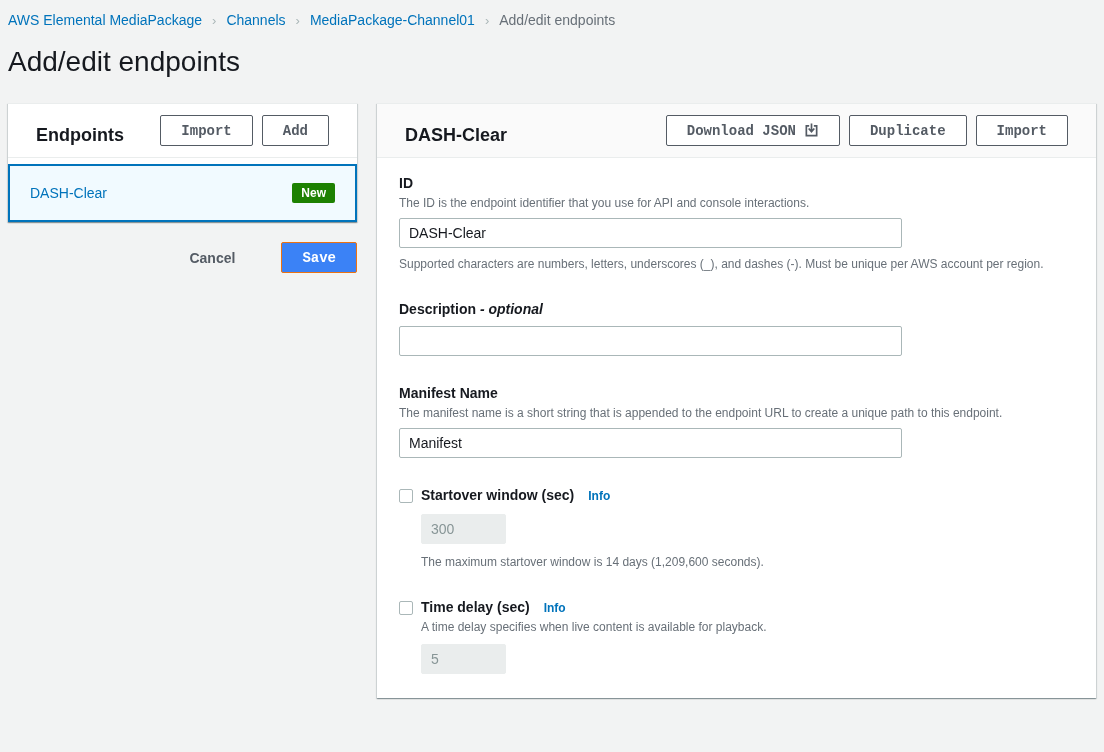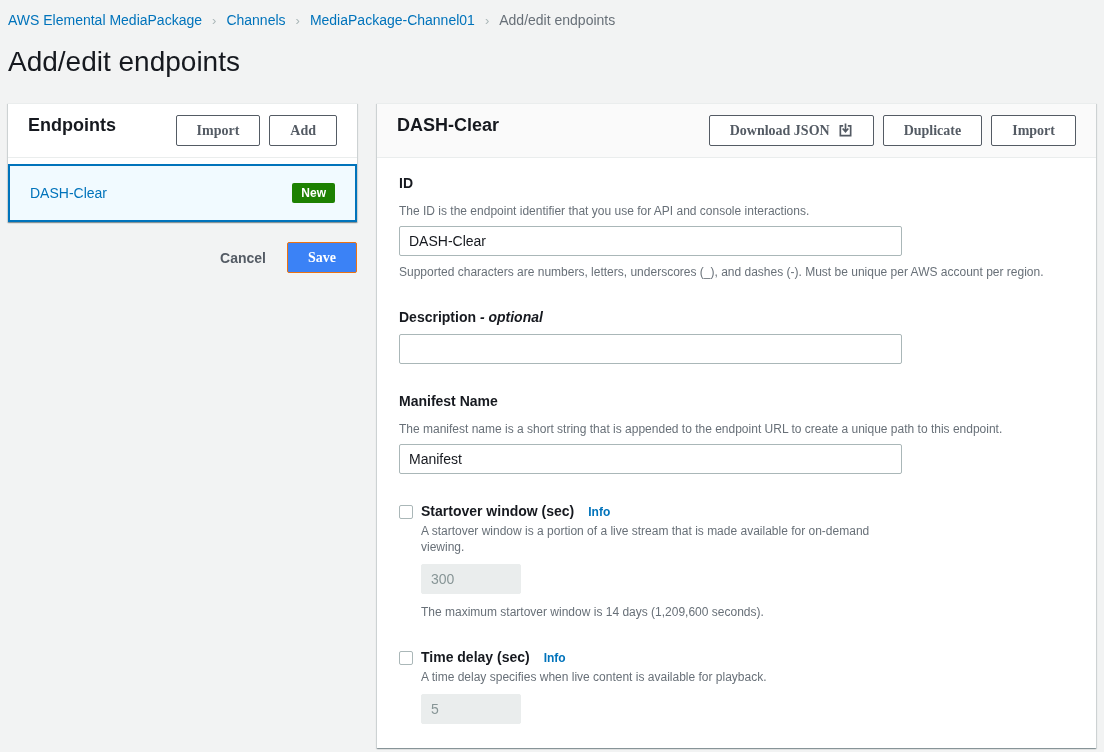--- a/index.html
+++ b/index.html
@@ -24,29 +24,29 @@
   .columns { display: flex; gap: 20px; align-items: flex-start; }
   .left-col { width: 349px; flex-shrink: 0; }
   .right-col { flex: 1; min-width: 0; }
 
   .card {
     background: #fff;
     border-top: 1px solid #eaeded;
     box-shadow: 0 1px 1px 0 rgba(0,28,36,0.3), 1px 1px 1px 0 rgba(0,28,36,0.10), -1px 1px 1px 0 rgba(0,28,36,0.10);
   }
   .card-header {
-    display: flex; justify-content: space-between; align-items: flex-start;
-    padding: 11px 20px;
+    display: flex; justify-content: space-between; align-items: flex-end;
+    padding: 11px 28px;
   }
   .card-header.ruled { border-bottom: 1px solid #eaeded; background: #fafafa; }
   .card-header h2 { font-size: 18px; font-weight: 700; color: #16191f; }
   .btn-group { display: flex; gap: 9px; }
 
   .btn {
-    font-family: Liberation Serif, serif;
+    font-family: Liberation Mono, monospace;
     font-size: 14px; font-weight: 700;
     background: #fff; color: #545b64;
     border: 1px solid #545b64; border-radius: 2px;
     padding: 5px 20px; height: 31px;
     cursor: pointer; display: inline-flex; align-items: center; gap: 8px;
     white-space: nowrap;
   }
   .btn-primary {
     background: #3b82f6; border-color: #ec7211; color: #fff;
   }
@@ -65,42 +65,42 @@
     cursor: pointer;
   }
   .endpoint-row-name { color: #0073bb; font-size: 14px; }
   .badge-new {
     background: #1d8102; color: #fff; font-size: 12px; font-weight: 700;
     border-radius: 2px; padding: 2px 9px; line-height: 16px;
   }
 
   .left-actions {
     margin-top: 20px; display: flex; justify-content: flex-end;
-    align-items: flex-end; gap: 21px;
+    align-items: flex-end; gap: 46px;
   }
 
   
   .form-body { padding: 16px 22px 24px 22px; }
   .field-group { margin-bottom: 28px; }
   .field-group:last-child { margin-bottom: 0; }
   .field-label { font-size: 14px; color: #16191f; line-height: 19px; font-weight: bold; }
   .field-label .optional { font-style: italic; }
-  .field-desc { font-size: 12px; color: #687078; line-height: 16px; margin-top: 10px; }
+  .field-desc { font-size: 12px; color: #687078; line-height: 16px; margin-top: 2px; }
   .field-hint { font-size: 12px; color: #687078; line-height: 16px; margin-top: 8px; }
   .text-input {
     display: block; margin-top: 7px;
     width: 503px; height: 30px;
     border: 1px solid #aab7b8; border-radius: 2px;
     padding: 4px 9px; font-size: 14px; color: #16191f;
     font-family: "Liberation Sans", sans-serif;
     background: #fff;
   }
   .text-input:disabled {
     background: #eaeded; border-color: #eaeded; color: #879596;
-    width: 100px;
+    width: 85px;
   }
   .checkbox-row { display: flex; align-items: center; gap: 8px; }
   .checkbox {
     appearance: none; -webkit-appearance: none;
     width: 14px; height: 14px; border: 1px solid #aab7b8; border-radius: 2px;
     background: #fff; cursor: pointer; flex-shrink: 0; margin: 0;
   }
   .info-link { color: #0073bb; font-size: 12px; font-weight: 700; text-decoration: none; margin-left: 6px; cursor: pointer; }
   .checkbox-content { margin-left: 22px; }
   .checkbox-content .field-desc { max-width: 470px; margin-top: 2px; }
@@ -192,21 +192,20 @@
             <input class="text-input" type="text" value="Manifest" style="">
           </div>
 
           <div class="field-group">
             <div class="checkbox-row">
               <input type="checkbox" class="checkbox" style="">
               <span class="field-label">Startover window (sec)</span>
               <a class="info-link">Info</a>
             </div>
             <div class="checkbox-content">
-              <div class="field-desc">A startover window is a portion of a live stream that is made available for on-demand viewing.</div>
               <input class="text-input" type="text" disabled="" value="300" style="">
               <div class="field-hint">The maximum startover window is 14 days (1,209,600 seconds).</div>
             </div>
           </div>
 
           <div class="field-group">
             <div class="checkbox-row">
               <input type="checkbox" class="checkbox" style="">
               <span class="field-label">Time delay (sec)</span>
               <a class="info-link">Info</a>

